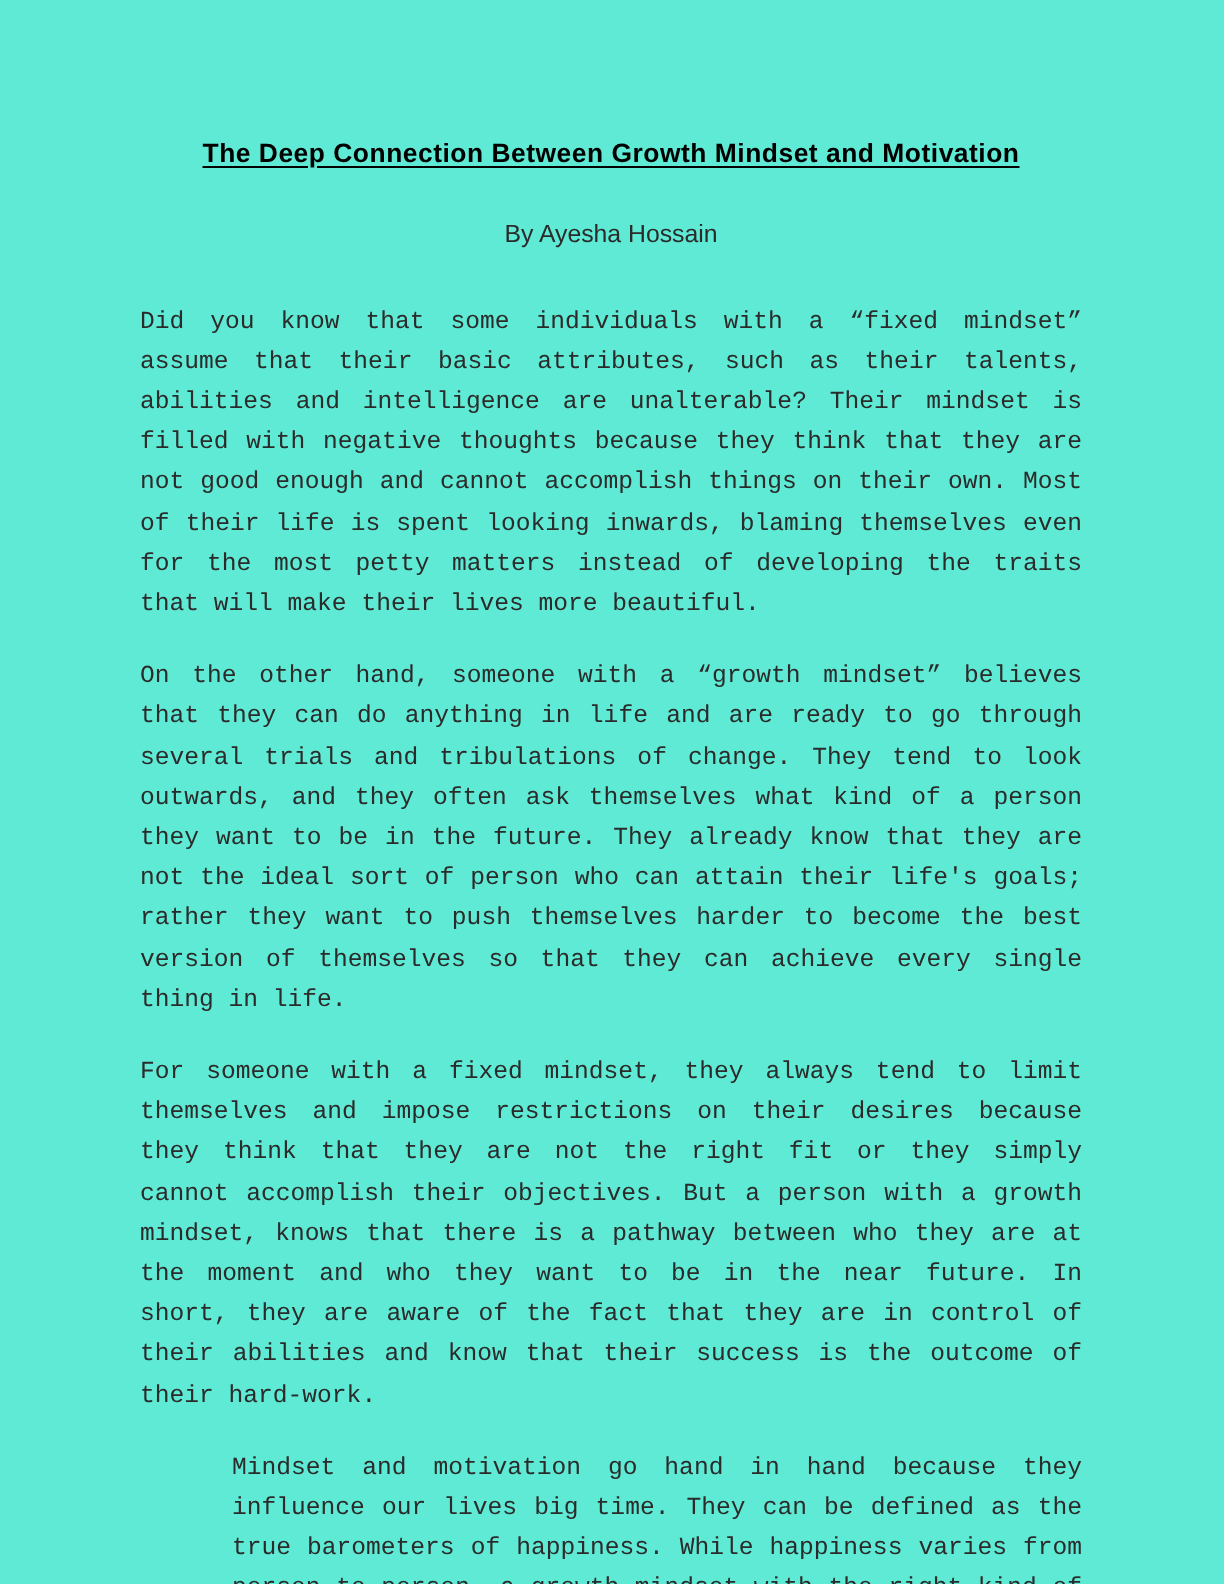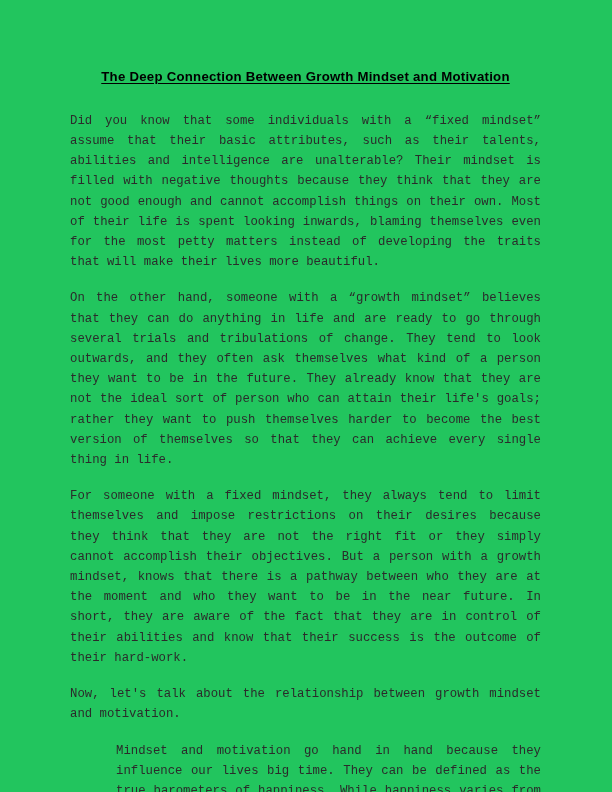--- a/index.html
+++ b/index.html
@@ -11,21 +11,21 @@
   body {
     font-family: "Liberation Sans", sans-serif;
     color: #1a1a1a;
     -webkit-font-smoothing: antialiased;
   }
   .page {
     position: relative;
     width: 612px;
     height: 792px;
     margin: 0 auto;
-    background: #22c55e;
+    background: #5eead4;
     overflow: hidden;
     box-sizing: border-box;
   }
   .content {
     position: absolute;
     left: 70px;
     top: 0;
     width: 471px;
   }
   .doc-title {
@@ -71,23 +71,23 @@
   }
 </style>
 </head>
 <body>
 
 <div class="page">
   <div class="content">
 
     <h1 class="doc-title"><span>The Deep Connection Between Growth Mindset and Motivation</span></h1>
 
+    <p class="byline">By Ayesha Hossain</p>
 
     <div class="body-text">
       <p class="para">Did you know that some individuals with a “fixed mindset” assume that their basic attributes, such as their talents, abilities and intelligence are unalterable? Their mindset is filled with negative thoughts because they think that they are not good enough and cannot accomplish things on their own. Most of their life is spent looking inwards, blaming themselves even for the most petty matters instead of developing the traits that will make their lives more beautiful.</p>
       <p class="para">On the other hand, someone with a “growth mindset” believes that they can do anything in life and are ready to go through several trials and tribulations of change. They tend to look outwards, and they often ask themselves what kind of a person they want to be in the future. They already know that they are not the ideal sort of person who can attain their life's goals; rather they want to push themselves harder to become the best version of themselves so that they can achieve every single thing in life.</p>
       <p class="para">For someone with a fixed mindset, they always tend to limit themselves and impose restrictions on their desires because they think that they are not the right fit or they simply cannot accomplish their objectives. But a person with a growth mindset, knows that there is a pathway between who they are at the moment and who they want to be in the near future. In short, they are aware of the fact that they are in control of their abilities and know that their success is the outcome of their hard-work.</p>
-      <p class="para">Now, let's talk about the relationship between growth mindset and motivation.</p>
       <p class="para">Mindset and motivation go hand in hand because they influence our lives big time. They can be defined as the true barometers of happiness. While happiness varies from person to person, a growth mindset with the right kind of intrinsic motivation will enable us to reach our desired goals with greater ease and regularity. This means that we are totally in control of our choices and in the way we view ourselves. We should focus on our growth rather than giving full attention to our failures. Failures do not really define us and our abilities or our talents. Life is all about accepting failures and moving forward towards success</p>
     </div>
 
   </div>
 </div>
 
 </body></html>

